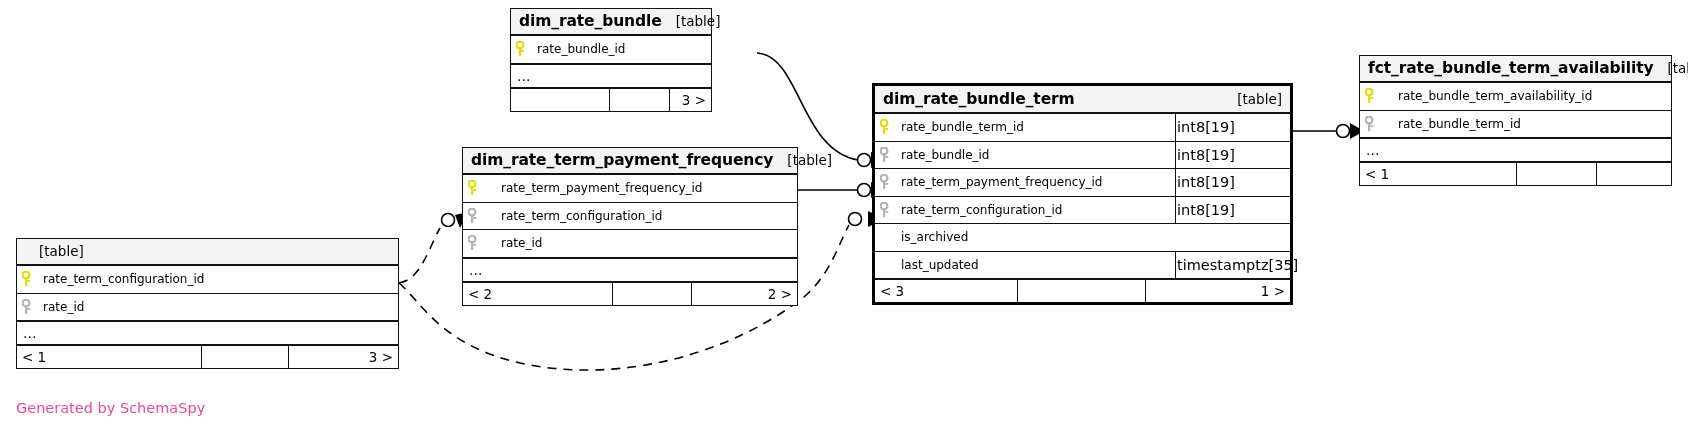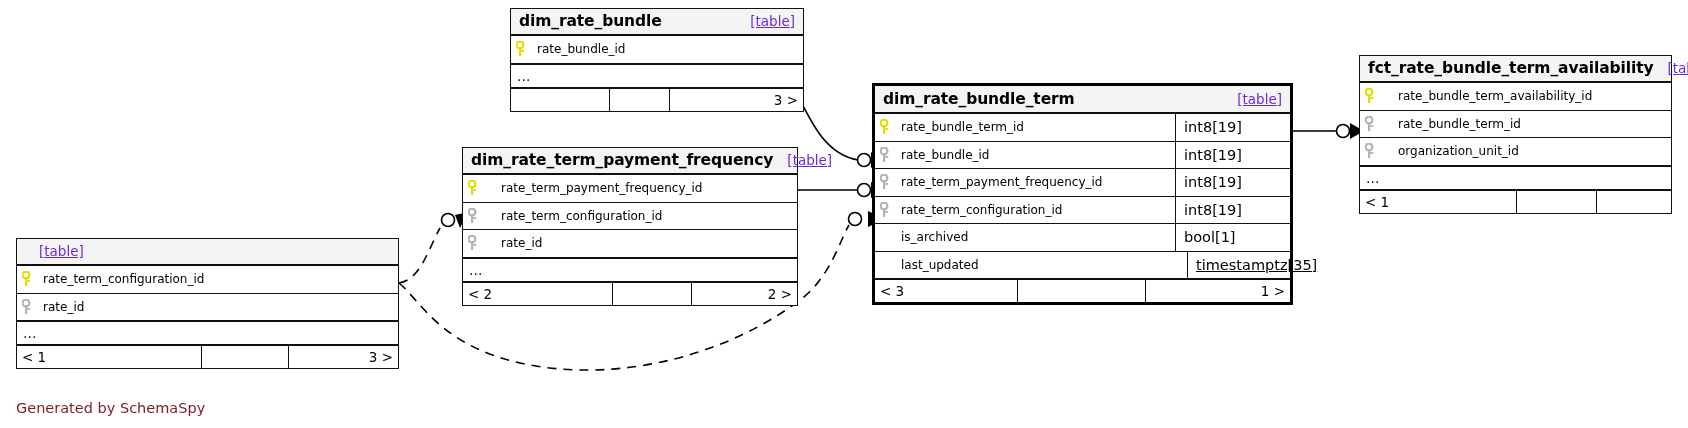--- a/index.html
+++ b/index.html
@@ -55,23 +55,22 @@
     height: 28px;
     line-height: 28px;
   }
   .tbl-name {
     font-weight: bold;
     font-size: 15.5px;
     letter-spacing: -0.1px;
   }
   .tbl-kind {
     font-size: 13.5px;
-    color: #6d28d9;
+    color: #000000;
     padding-left: 14px;
-    text-decoration: underline;
   }
   .col-row {
     display: flex;
     align-items: stretch;
     border-bottom: 1px solid #111111;
     height: 27.5px;
     box-sizing: border-box;
     white-space: nowrap;
   }
   .col-row:last-child { border-bottom: none; }
@@ -80,21 +79,21 @@
     display: flex;
     align-items: center;
     padding-left: 6px;
     font-size: 12px;
     overflow: hidden;
   }
   .col-type {
     flex: 0 0 auto;
     display: flex;
     align-items: center;
-    padding: 0 8px;
+    padding: 0 1px;
     font-size: 14.5px;
     border-left: 1px solid #111111;
     box-sizing: border-box;
   }
   .key-slot {
     width: 20px;
     flex: 0 0 20px;
     display: flex;
     align-items: center;
     justify-content: center;
@@ -128,21 +127,21 @@
     box-sizing: border-box;
     border-right: 1px solid #111111;
     padding: 0 5px;
   }
   .footer-cell:last-child { border-right: none; }
   .footer-cell.left { justify-content: flex-start; }
   .footer-cell.right { justify-content: flex-end; }
   .credit {
     position: absolute;
     font-size: 14.5px;
-    color: #7f1d1d;
+    color: #ec4899;
     white-space: nowrap;
   }
 </style>
 </head>
 <body>
 
 <div id="diagram">
 
   <svg class="edges" viewBox="0 0 1688 428" xmlns="http://www.w3.org/2000/svg">
     <defs>
@@ -173,21 +172,21 @@
       <path d="M 468,212 L 455,215 L 460,228 Z" fill="#000000"></path>
     </g>
 
     <g>
       <path d="M 399,283 C 420,300 440,345 520,363 C 610,383 720,360 800,300 C 830,278 840,240 849,225" fill="none" stroke="#000000" stroke-width="1.6" stroke-dasharray="9,7"></path>
       <circle cx="855" cy="219" r="6.5" fill="#ffffff" stroke="#000000" stroke-width="1.6"></circle>
       <path d="M 885,219 L 868,211 L 868,227 Z" fill="#000000"></path>
     </g>
   </svg>
 
-  <div class="table-box" style="left:510px; top:8px; width:294px;">
+  <div class="table-box" style="left:510px; top:8px; width:202px;">
     <div class="tbl-header">
       <span class="tbl-name">dim_rate_bundle</span>
       <span class="tbl-kind">[table]</span>
     </div>
     <div class="col-row">
       <span class="key-slot">
         <svg width="11" height="16" viewBox="0 0 11 16">
             <circle cx="4" cy="4" r="3.4" fill="none" stroke="#e0e000" stroke-width="2.2"></circle>
             <rect x="3" y="6.5" width="2.2" height="8.5" fill="#e0e000"></rect>
             <rect x="5.2" y="9" width="3" height="1.9" fill="#e0e000"></rect>
@@ -326,26 +325,25 @@
             <rect x="3" y="6.5" width="2.2" height="8.5" fill="#b3b3b3"></rect>
             <rect x="5.2" y="9" width="3" height="1.9" fill="#b3b3b3"></rect>
           </svg>
       </span>
       <span class="col-name">rate_term_configuration_id</span>
       <span class="col-type" style="width:115px;">int8[19]</span>
     </div>
     <div class="col-row">
       <span class="key-slot"></span>
       <span class="col-name">is_archived</span>
-      <span class="col-type" style="width:115px;">bool[1]</span>
     </div>
     <div class="col-row">
       <span class="key-slot"></span>
       <span class="col-name">last_updated</span>
-      <span class="col-type" style="width:103px;text-decoration:underline;">timestamptz[35]</span>
+      <span class="col-type" style="width:115px;">timestamptz[35]</span>
     </div>
     <div class="footer-row">
       <div class="footer-cell left" style="width:143px;">&lt; 3</div>
       <div class="footer-cell left" style="width:128px;"></div>
       <div class="footer-cell right" style="flex:1;">1 &gt;</div>
     </div>
   </div>
 
   <div class="table-box" style="left:1359px; top:55px; width:313px;text-align:center;">
     <div class="tbl-header">
@@ -367,31 +365,20 @@
       <span class="key-slot">
         <svg width="11" height="16" viewBox="0 0 11 16">
             <circle cx="4" cy="4" r="3.4" fill="none" stroke="#b3b3b3" stroke-width="2.2"></circle>
             <rect x="3" y="6.5" width="2.2" height="8.5" fill="#b3b3b3"></rect>
             <rect x="5.2" y="9" width="3" height="1.9" fill="#b3b3b3"></rect>
           </svg>
       </span>
       <span class="indent"></span>
       <span class="col-name">rate_bundle_term_id</span>
     </div>
-    <div class="col-row">
-      <span class="key-slot">
-        <svg width="11" height="16" viewBox="0 0 11 16">
-            <circle cx="4" cy="4" r="3.4" fill="none" stroke="#b3b3b3" stroke-width="2.2"></circle>
-            <rect x="3" y="6.5" width="2.2" height="8.5" fill="#b3b3b3"></rect>
-            <rect x="5.2" y="9" width="3" height="1.9" fill="#b3b3b3"></rect>
-          </svg>
-      </span>
-      <span class="indent"></span>
-      <span class="col-name">organization_unit_id</span>
-    </div>
     <div class="ellipsis-row">...</div>
     <div class="footer-row">
       <div class="footer-cell left" style="width:157px;">&lt; 1</div>
       <div class="footer-cell left" style="width:80px;"></div>
       <div class="footer-cell right" style="flex:1;"></div>
     </div>
   </div>
 
   <div class="credit" style="left:16px; top:400px;">Generated by SchemaSpy</div>
 

